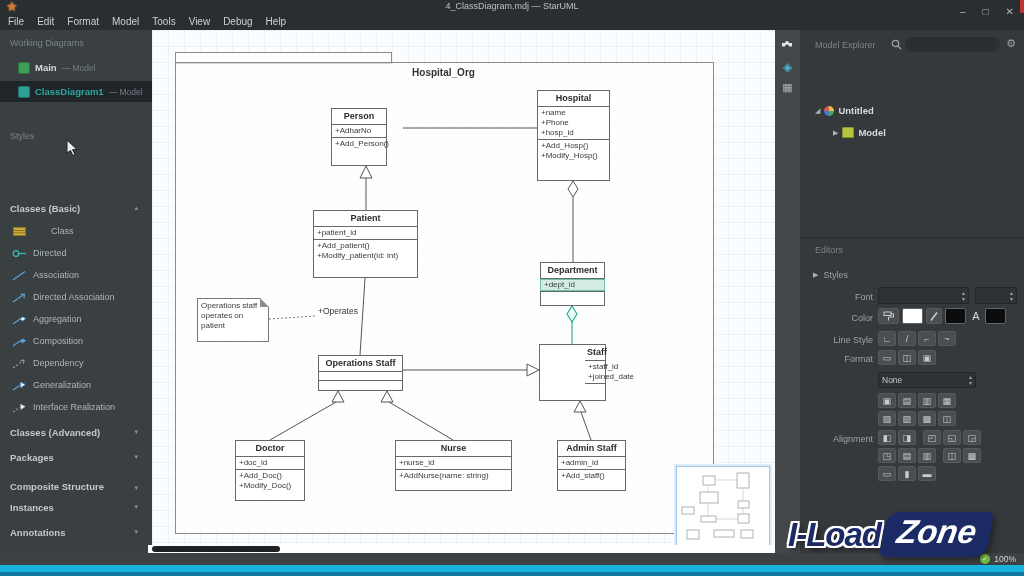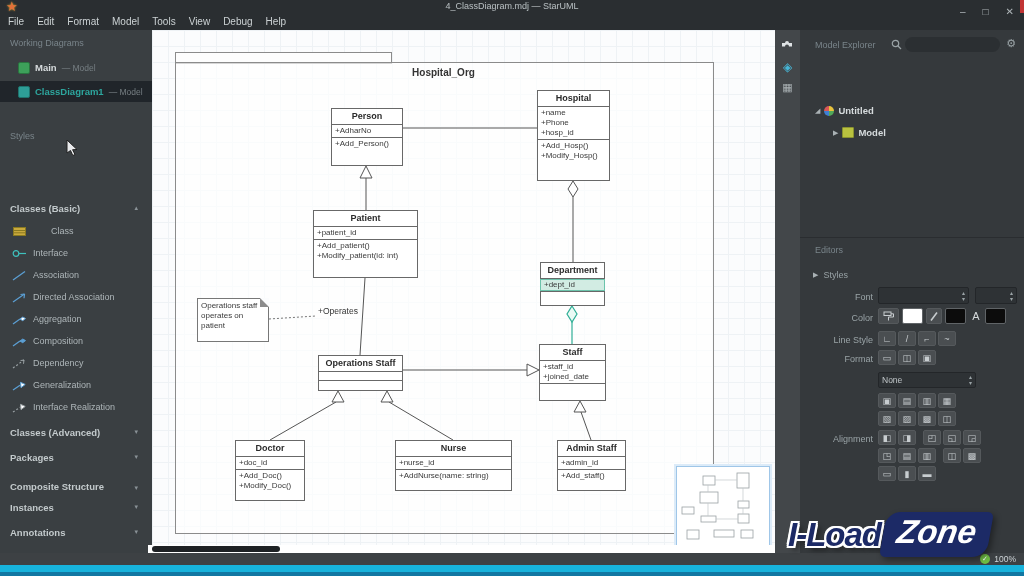--- a/index.html
+++ b/index.html
@@ -139,21 +139,21 @@
         <line x1="1.5" y1="4.5" x2="13.5" y2="4.5" stroke="#8a7a20"></line>
         <line x1="1.5" y1="6.8" x2="13.5" y2="6.8" stroke="#8a7a20"></line>
       </svg>
     <span class="tb-item-label">Class</span>
   </div>
   <div class="tb-item" style="top:212px;">
     <svg class="tb-ic" viewBox="0 0 15 11">
         <circle cx="4" cy="5.5" r="2.8" fill="none" stroke="#3ec1bd" stroke-width="1.2"></circle>
         <line x1="7" y1="5.5" x2="14" y2="5.5" stroke="#3ec1bd" stroke-width="1.2"></line>
       </svg>
-    <span class="tb-item-label">Interface</span>
+    <span class="tb-item-label">Directed</span>
   </div>
   <div class="tb-item" style="top:234px;">
     <svg class="tb-ic" viewBox="0 0 15 11">
         <line x1="1" y1="10" x2="13" y2="1.5" stroke="#5b9fd4" stroke-width="1.3"></line>
       </svg>
     <span class="tb-item-label">Association</span>
   </div>
   <div class="tb-item" style="top:256px;">
     <svg class="tb-ic" viewBox="0 0 15 11">
         <line x1="1" y1="10" x2="12.5" y2="2" stroke="#5b9fd4" stroke-width="1.3"></line>
@@ -253,21 +253,21 @@
 
     <line x1="301" y1="410" x2="237" y2="372" stroke="#555" stroke-width="1"></line>
     <polygon points="235,361 229,372 241,372" fill="#fff" stroke="#555" stroke-width="1"></polygon>
 
     <line x1="439" y1="410" x2="429" y2="382" stroke="#555" stroke-width="1"></line>
     <polygon points="428,371 422,382 434,382" fill="#fff" stroke="#555" stroke-width="1"></polygon>
 
     <line x1="117" y1="289" x2="164" y2="286" stroke="#777" stroke-width="1" stroke-dasharray="2,2"></line>
   </svg>
 
-  <div class="cls" style="left:179px;top:78px;width:72px;height:58px;">
+  <div class="cls" style="left:179px;top:78px;width:56px;height:58px;">
     <div class="cls-title">Person</div>
     <div class="cls-sec">
         <div class="cls-line">+AdharNo</div>
       </div>
     <div class="cls-sec grow">
         <div class="cls-line">+Add_Person()</div>
       </div>
   </div>
 
   <div class="cls" style="left:385px;top:60px;width:73px;height:91px;">
@@ -295,21 +295,21 @@
   </div>
 
   <div class="cls" style="left:388px;top:232px;width:65px;height:44px;">
     <div class="cls-title">Department</div>
     <div class="cls-sec">
         <div class="cls-line sel">+dept_id</div>
       </div>
     <div class="cls-sec grow"></div>
   </div>
 
-  <div class="cls" style="left:387px;top:314px;width:67px;height:57px;">
+  <div class="cls" style="left:387px;top:314px;width:67px;height:57px;padding-left:45px;">
     <div class="cls-title">Staff</div>
     <div class="cls-sec">
       <div class="cls-line">+staff_id</div>
       <div class="cls-line">+joined_date</div>
     </div>
     <div class="cls-sec grow"></div>
   </div>
 
   <div class="cls" style="left:166px;top:325px;width:85px;height:36px;">
     <div class="cls-title">Operations Staff</div>

